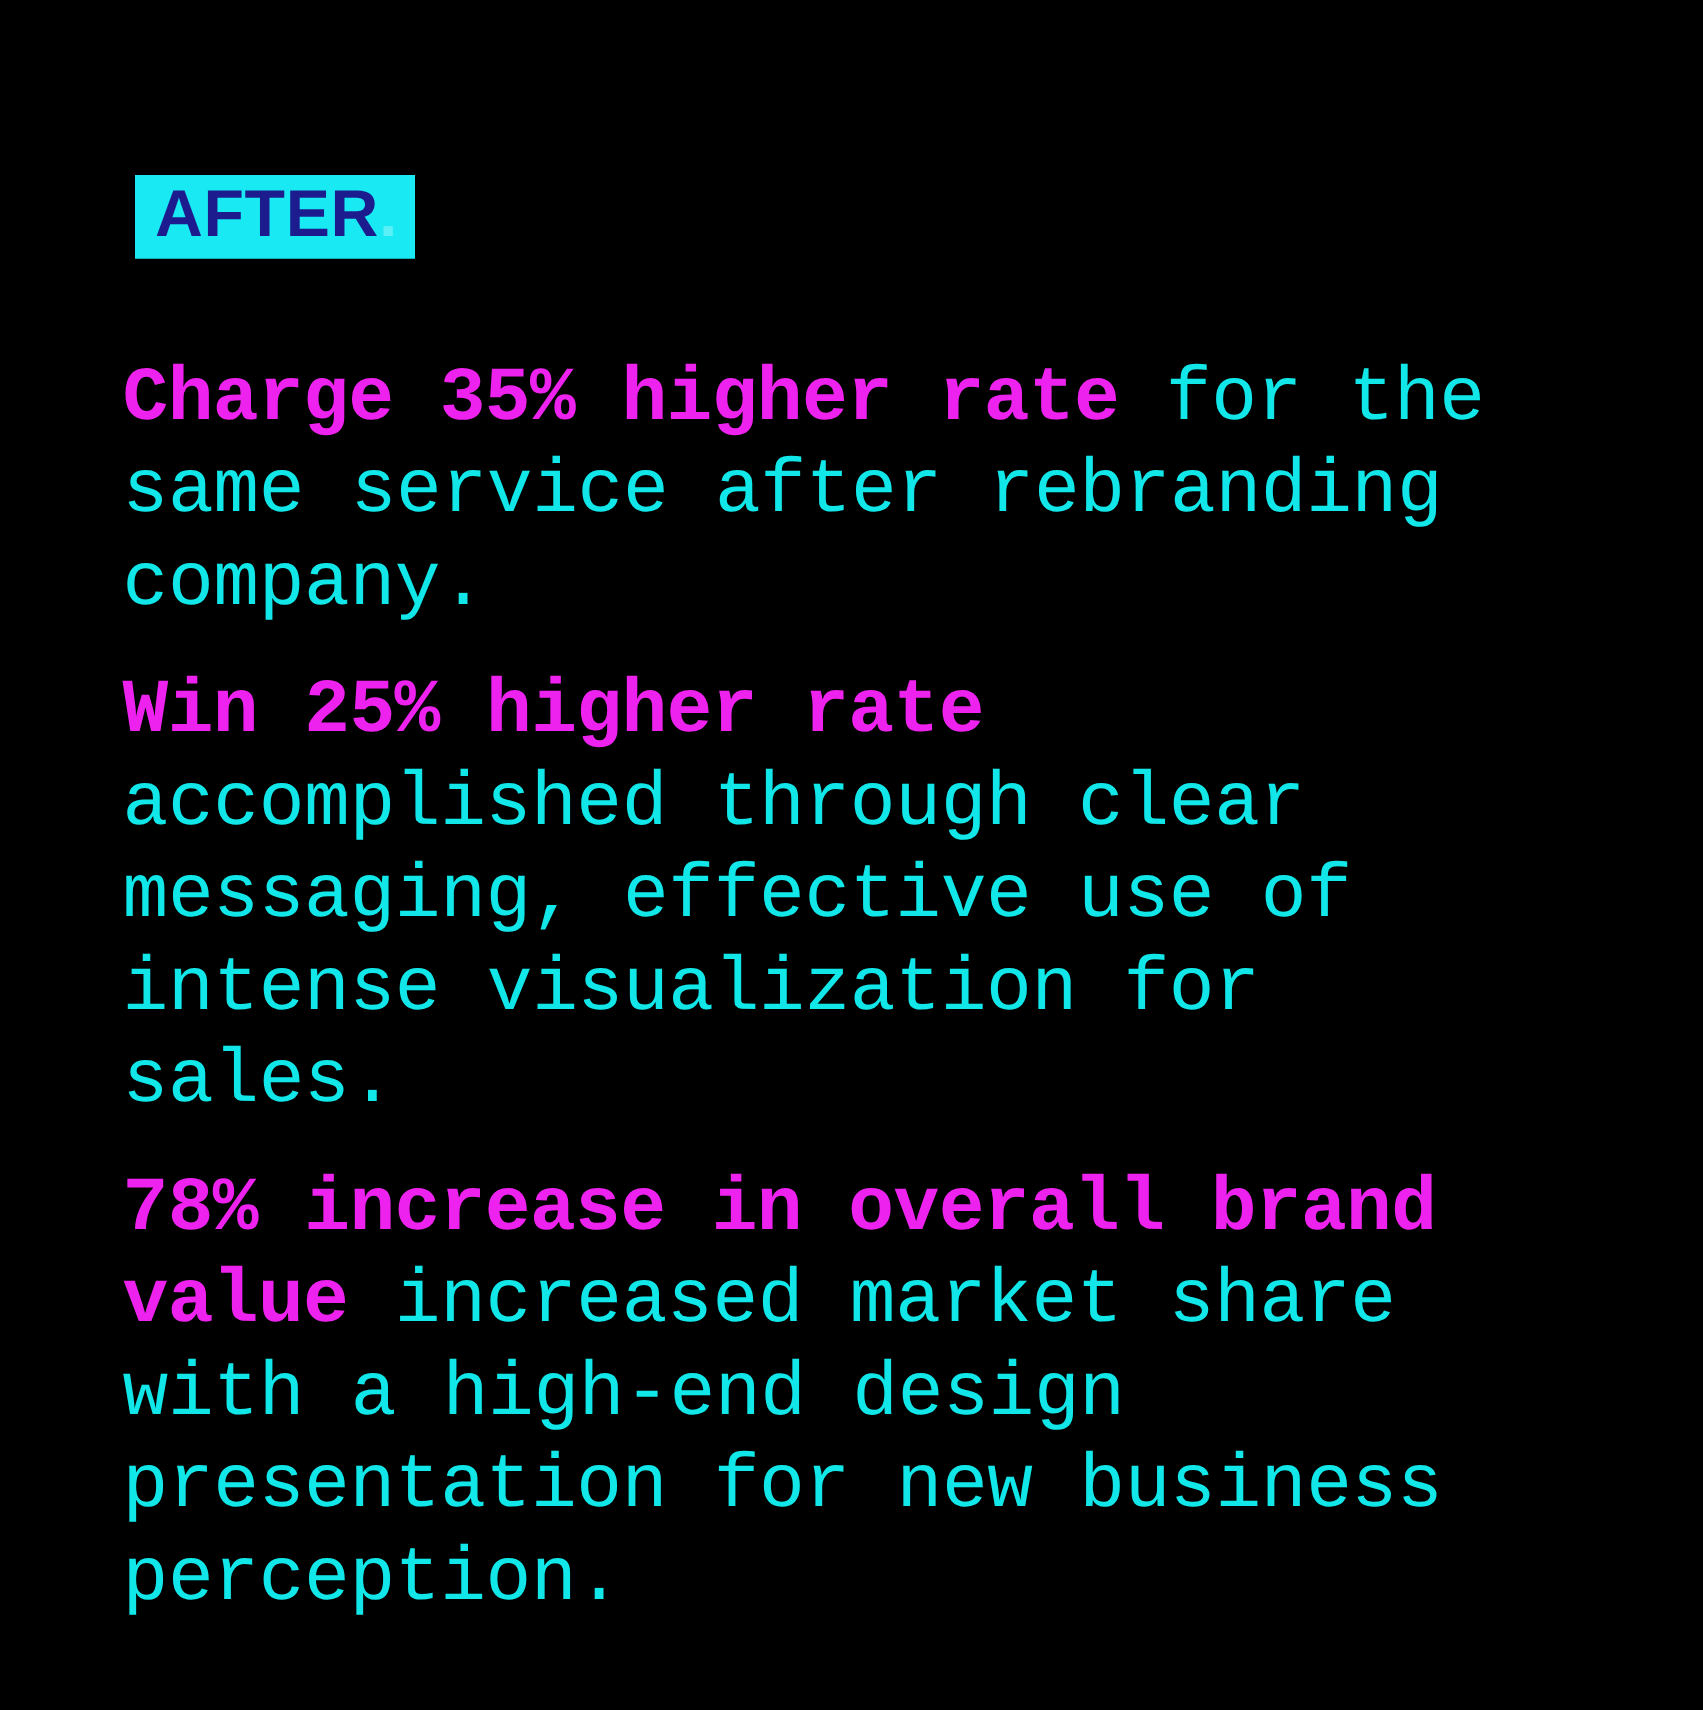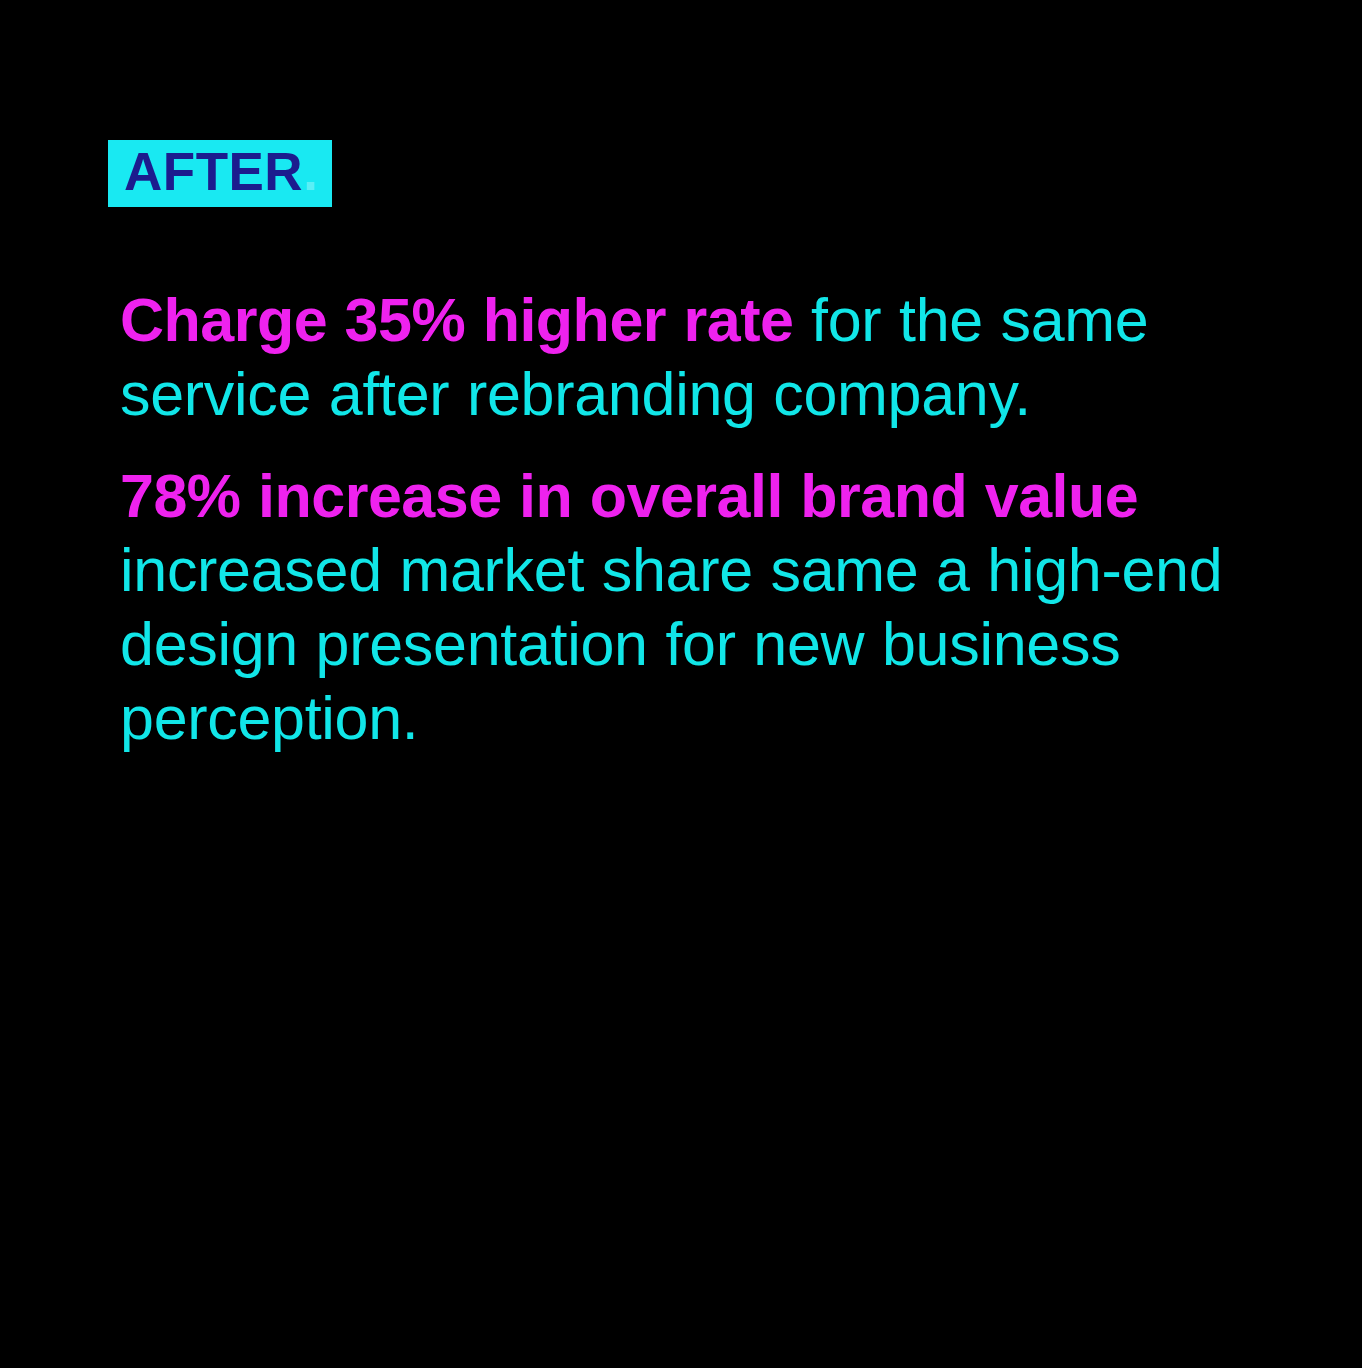--- a/index.html
+++ b/index.html
@@ -51,23 +51,24 @@
     font-size: 53px;
     font-weight: bold;
     line-height: 1;
     color: #5BEFF6;
     transform: translateY(-2px);
   }
 
   
   .body-block {
     position: absolute;
-    left: 120px;
+    left: 98px;
     top: 283px;
     width: 1160px;
+    font-family: Liberation Mono, monospace;
   }
 
   .para {
     font-size: 61px;
     line-height: 74px;
     color: #11E6E8;
     font-weight: 300;
     letter-spacing: -0.3px;
     margin: 0 0 28px 0;
     word-spacing: 1px;
@@ -94,20 +95,23 @@
     <span class="badge-text">AFTER</span>
       <span class="badge-dot">.</span>
   </div>
 
   <div class="body-block">
 
     <p class="para">
       <span class="hl">Charge 35% higher rate</span><span class="rest"> for the same service after rebranding company.</span>
     </p>
 
+    <p class="para">
+      <span class="hl">Win 25% higher rate</span><span class="rest"> accomplished through clear messaging, effective use of intense visualization for sales.</span>
+    </p>
 
     <p class="para">
-      <span class="hl">78% increase in overall brand value</span><span class="rest"> increased market share same a high-end design presentation for new business perception.</span>
+      <span class="hl">78% increase in overall brand value</span><span class="rest"> increased market share with a high-end design presentation for new business perception.</span>
     </p>
 
   </div>
 
 </div>
 
 </body></html>

